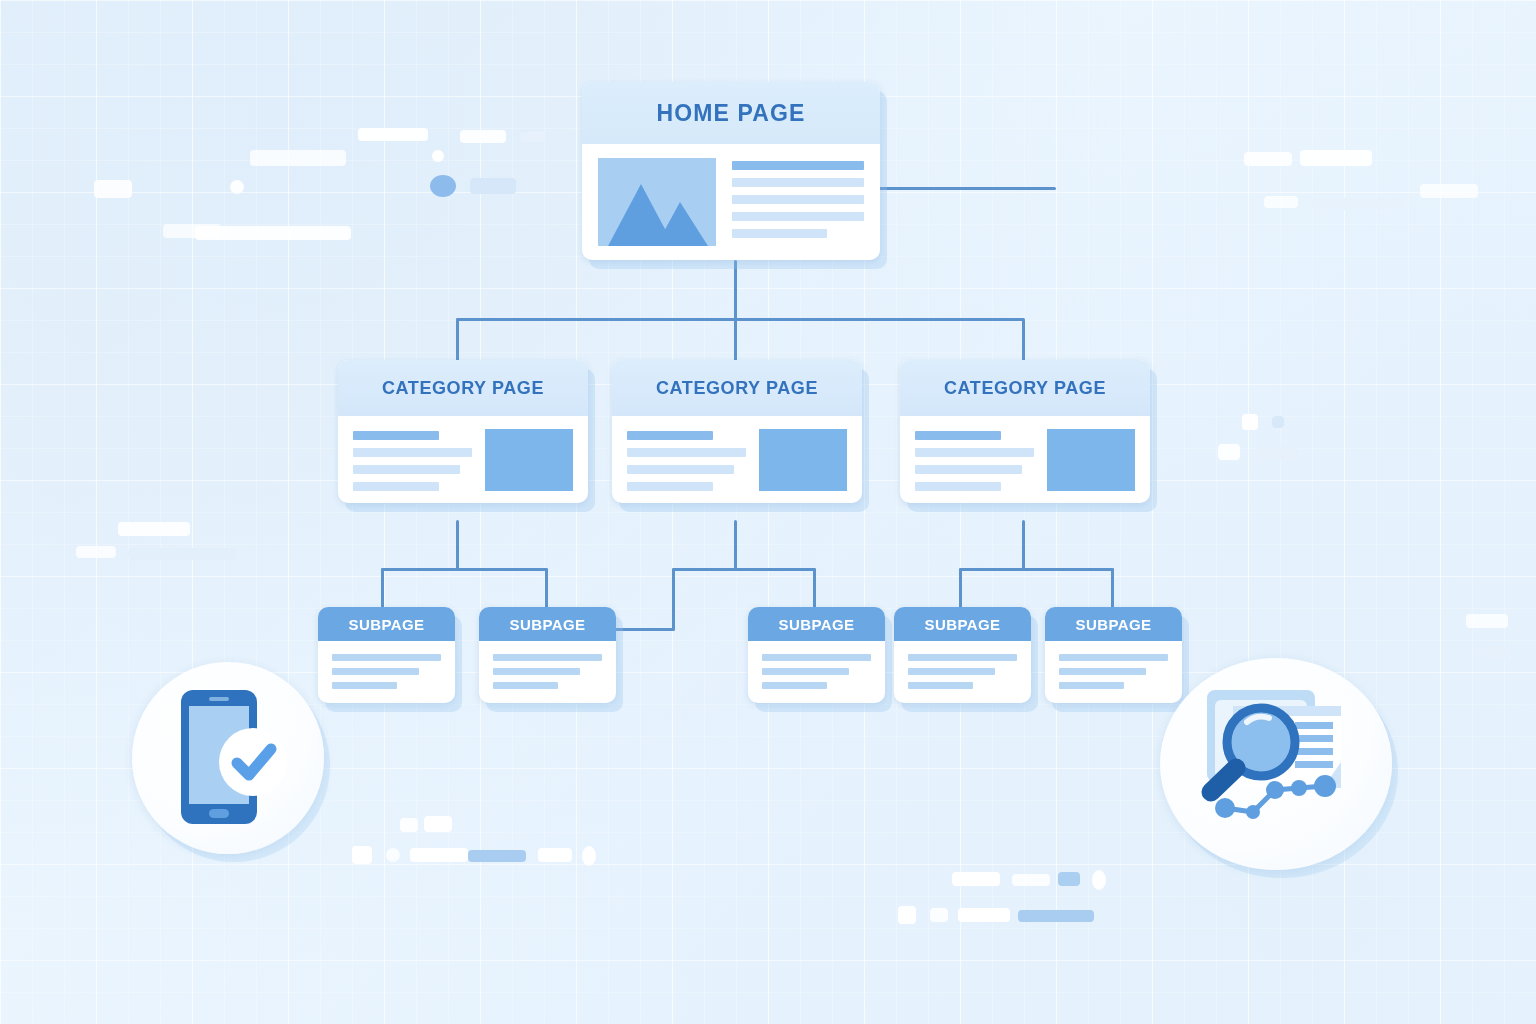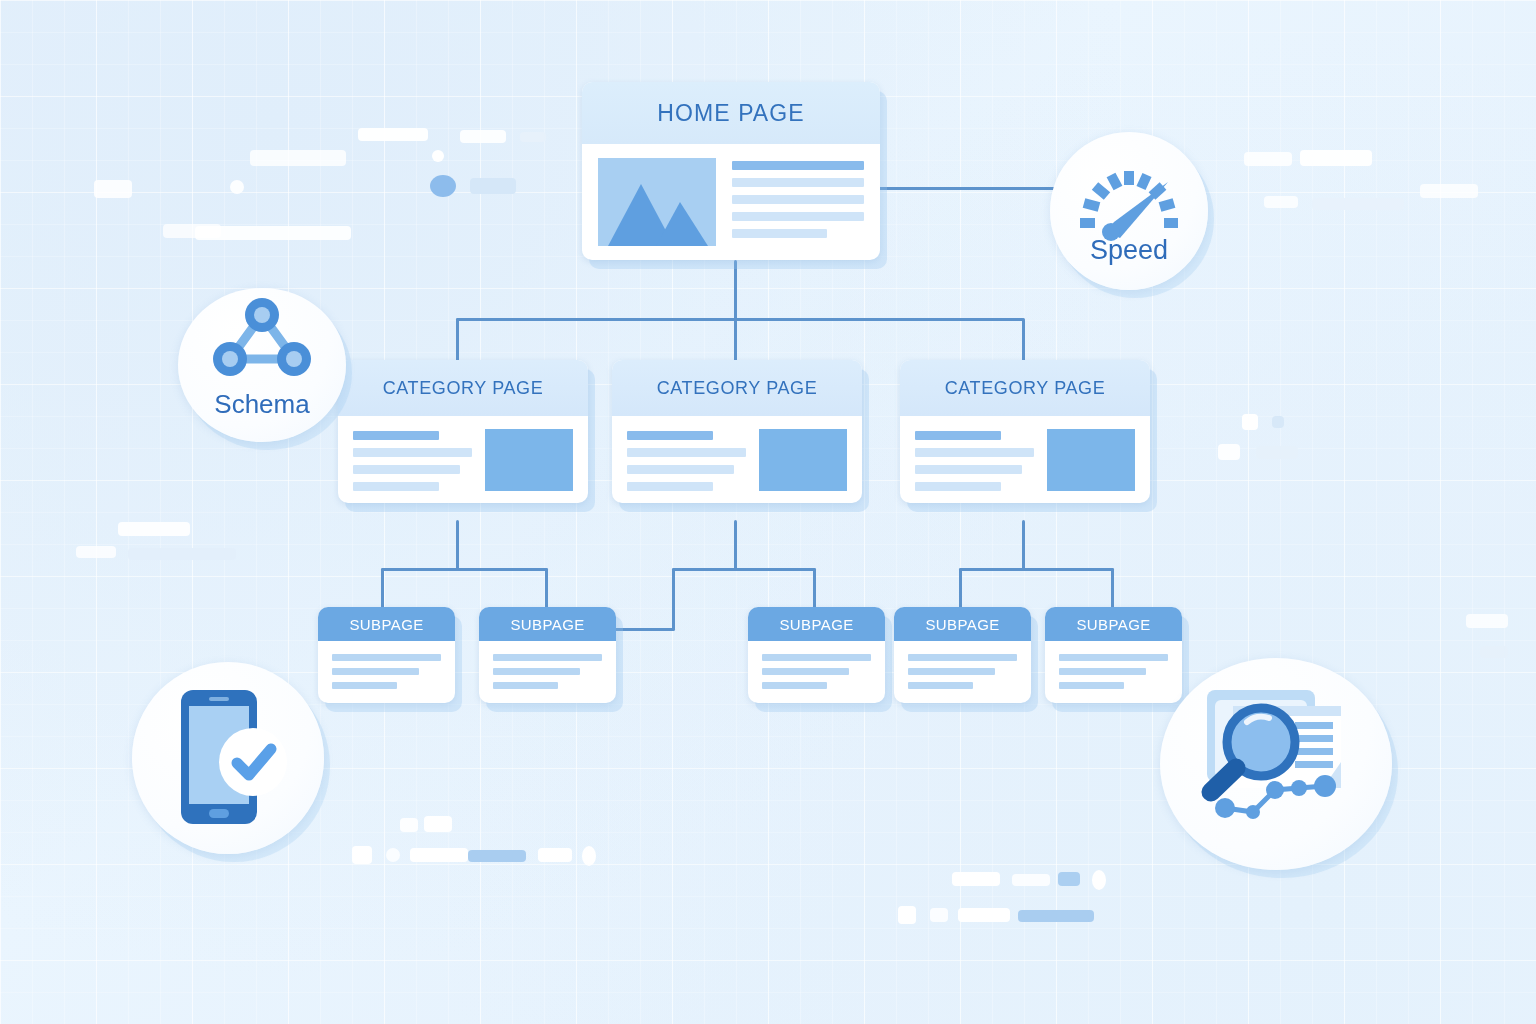--- a/index.html
+++ b/index.html
@@ -60,21 +60,21 @@
     position: absolute;
     background: #ffffff;
     border-radius: 10px;
     box-shadow: 7px 9px 0 rgba(149,196,240,0.30), 0 2px 6px rgba(90,140,190,0.18);
     overflow: hidden;
   }
   .card-head {
     display: flex;
     align-items: center;
     justify-content: center;
-    font-weight: normal;
+    font-weight: bold;
     letter-spacing: 0.6px;
     text-align: center;
   }
 
   
   #home-card { left: 582px; top: 82px; width: 298px; height: 178px; }
   #home-card .card-head {
     height: 62px;
     background: linear-gradient(180deg, #dceefc 0%, #d6e9fa 100%);
     color: #3372bd;
@@ -332,64 +332,21 @@
   </div>
   <div class="card sub-card" id="sub-5">
     <div class="card-head">SUBPAGE</div>
     <div class="sub-body">
       <div class="ln"></div>
       <div class="ln m"></div>
       <div class="ln s"></div>
     </div>
   </div>
 
-  <div class="badge" id="badge-speed">
-    <svg width="130" height="130" viewBox="0 0 130 130">
-      <g stroke="#5f9fe0" stroke-width="11" stroke-linecap="butt" fill="none">
-        <path d="M 17 76 A 48 48 0 0 1 26 46" opacity="0"></path>
-      </g>
-
-      <g stroke="#5f9fe0" stroke-width="10" stroke-linecap="butt">
-        <line x1="16" y1="77" x2="31" y2="77"></line>
-        <line x1="20" y1="57" x2="35" y2="61"></line>
-        <line x1="31" y1="40" x2="43" y2="50"></line>
-        <line x1="47" y1="29" x2="54" y2="42"></line>
-        <line x1="65" y1="25" x2="65" y2="39"></line>
-        <line x1="83" y1="29" x2="77" y2="42"></line>
-        <line x1="99" y1="40" x2="88" y2="50"></line>
-        <line x1="110" y1="57" x2="96" y2="61"></line>
-        <line x1="114" y1="77" x2="100" y2="77"></line>
-      </g>
-
-      <polygon points="42,86 50,76 104,36 56,92" fill="#5f9fe0"></polygon>
-      <circle cx="47" cy="86" r="9" fill="#5f9fe0"></circle>
-    </svg>
-    <div class="badge-label">Speed</div>
-  </div>
-
-  <div class="badge" id="badge-schema">
-    <svg width="124" height="110" viewBox="0 0 124 110" style="margin-bottom:26px;">
-      <g stroke="#7db5e9" stroke-width="9" stroke-linecap="round">
-        <line x1="30" y1="62" x2="62" y2="18"></line>
-        <line x1="62" y1="18" x2="94" y2="62"></line>
-        <line x1="30" y1="62" x2="94" y2="62"></line>
-      </g>
-      <g fill="#4a8fd8">
-        <circle cx="62" cy="18" r="17"></circle>
-        <circle cx="30" cy="62" r="17"></circle>
-        <circle cx="94" cy="62" r="17"></circle>
-      </g>
-      <g fill="#a7cdf1">
-        <circle cx="62" cy="18" r="8"></circle>
-        <circle cx="30" cy="62" r="8"></circle>
-        <circle cx="94" cy="62" r="8"></circle>
-      </g>
-    </svg>
-    <div class="badge-label">Schema</div>
-  </div>
+
 
   <div class="badge" id="badge-mobile">
     <svg width="150" height="160" viewBox="0 0 150 160">
       <rect x="28" y="12" width="76" height="134" rx="12" fill="#2f72bd"></rect>
       <rect x="36" y="28" width="60" height="98" fill="#a9d0f3"></rect>
       <rect x="56" y="19" width="20" height="4" rx="2" fill="#7fb0e0"></rect>
       <rect x="56" y="131" width="20" height="9" rx="4.5" fill="#5f9fe0"></rect>
       <circle cx="100" cy="84" r="34" fill="#ffffff"></circle>
       <path d="M 84 85 L 96 97 L 118 71" stroke="#5aa0e8" stroke-width="11" fill="none" stroke-linecap="round" stroke-linejoin="round"></path>
     </svg>

